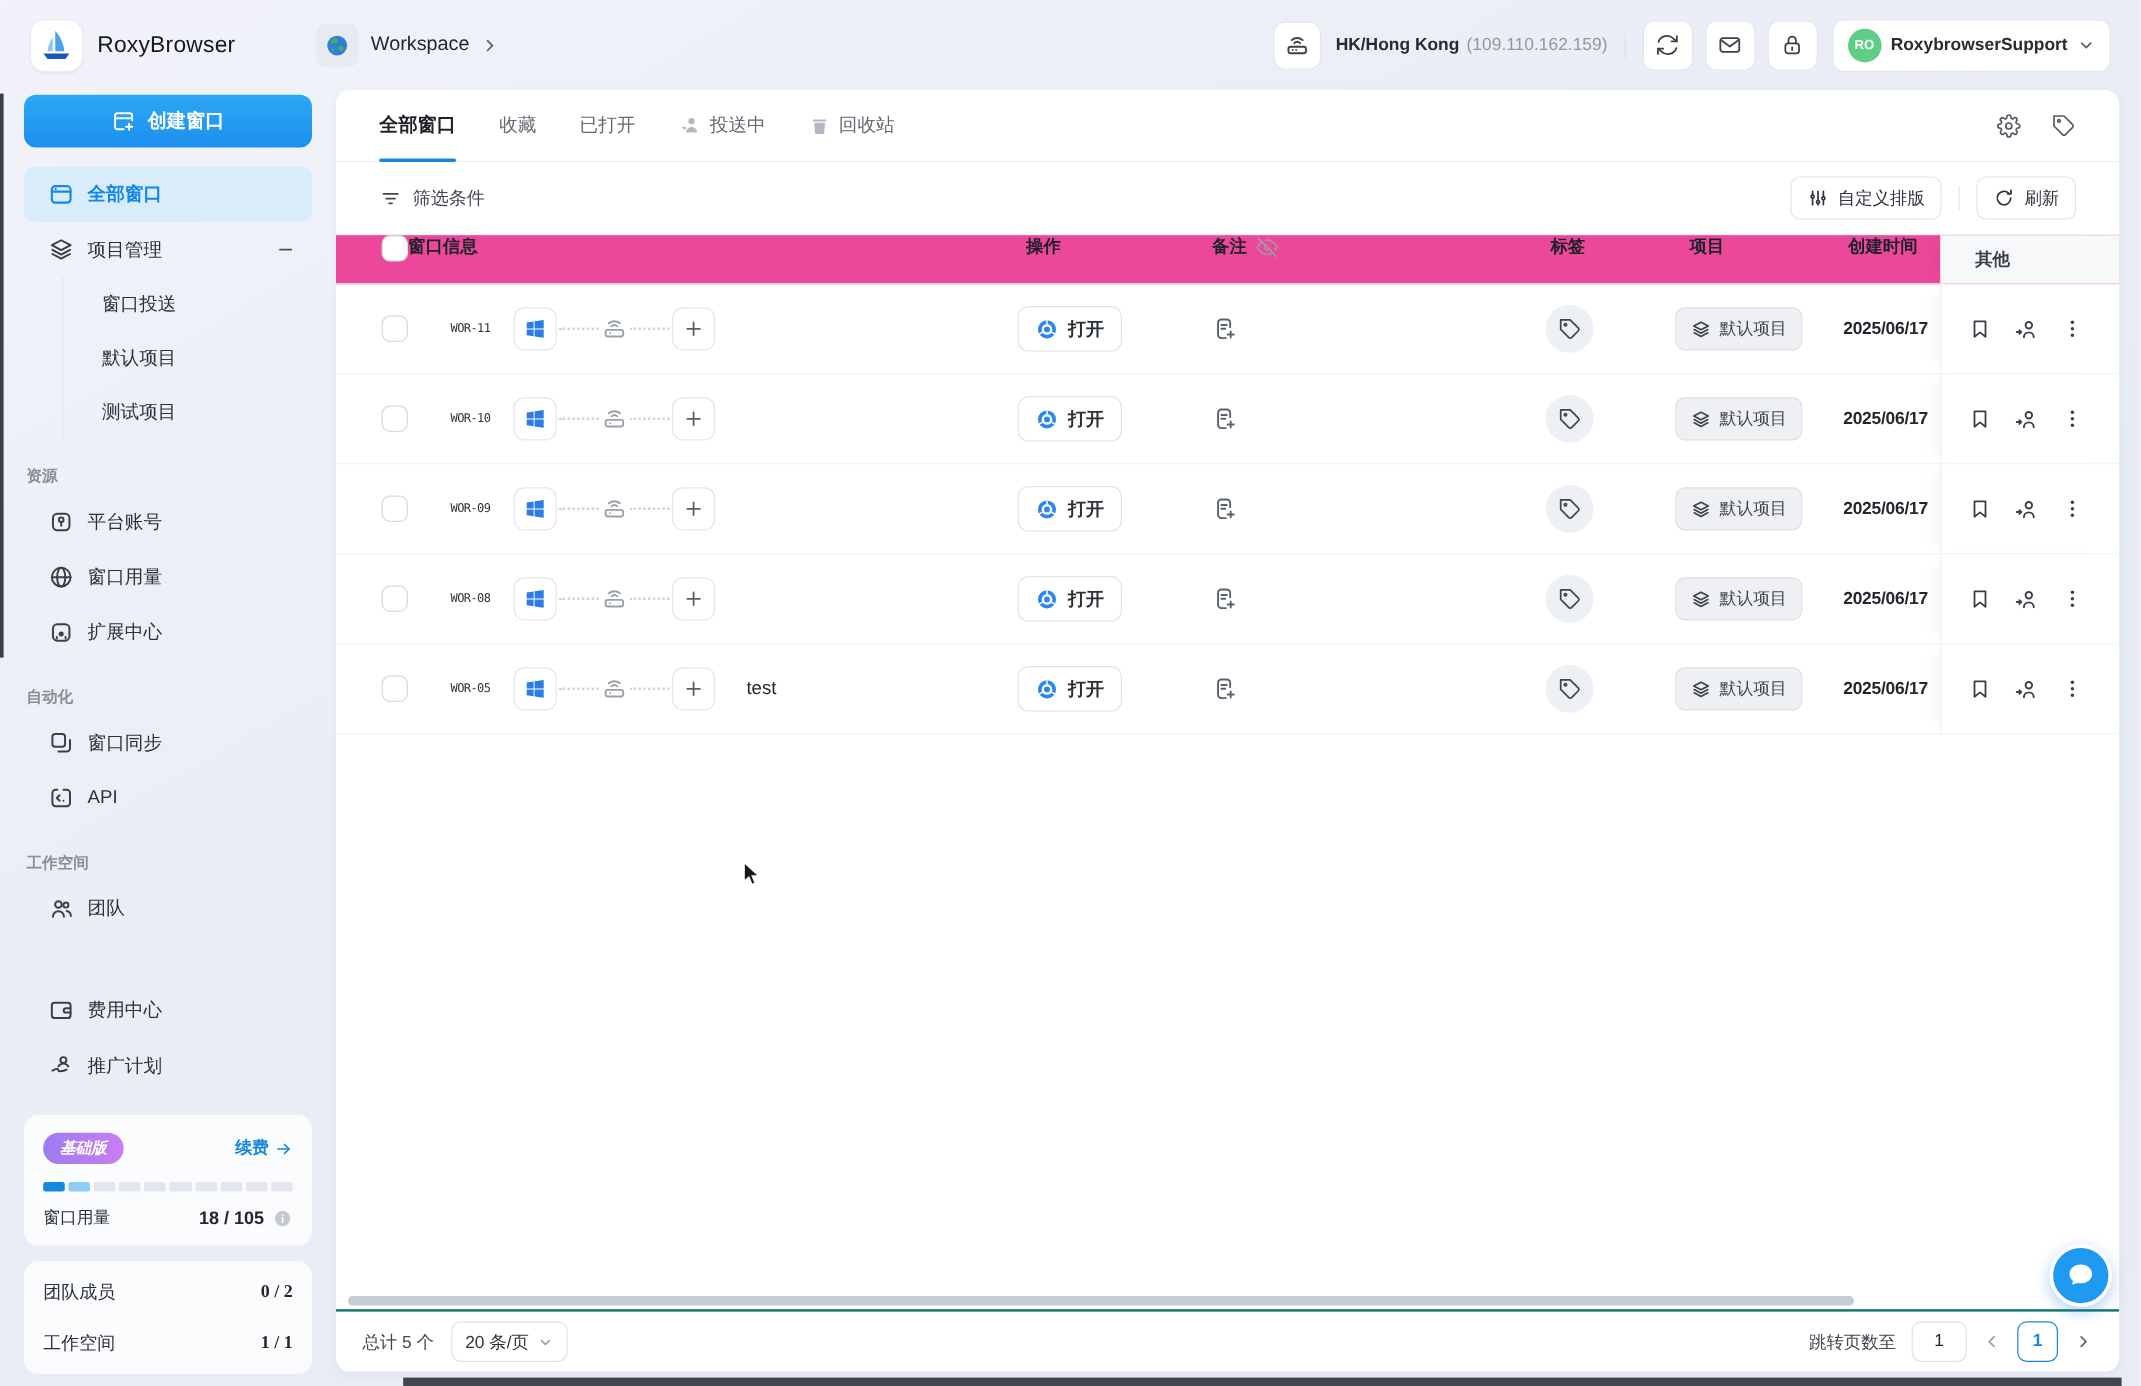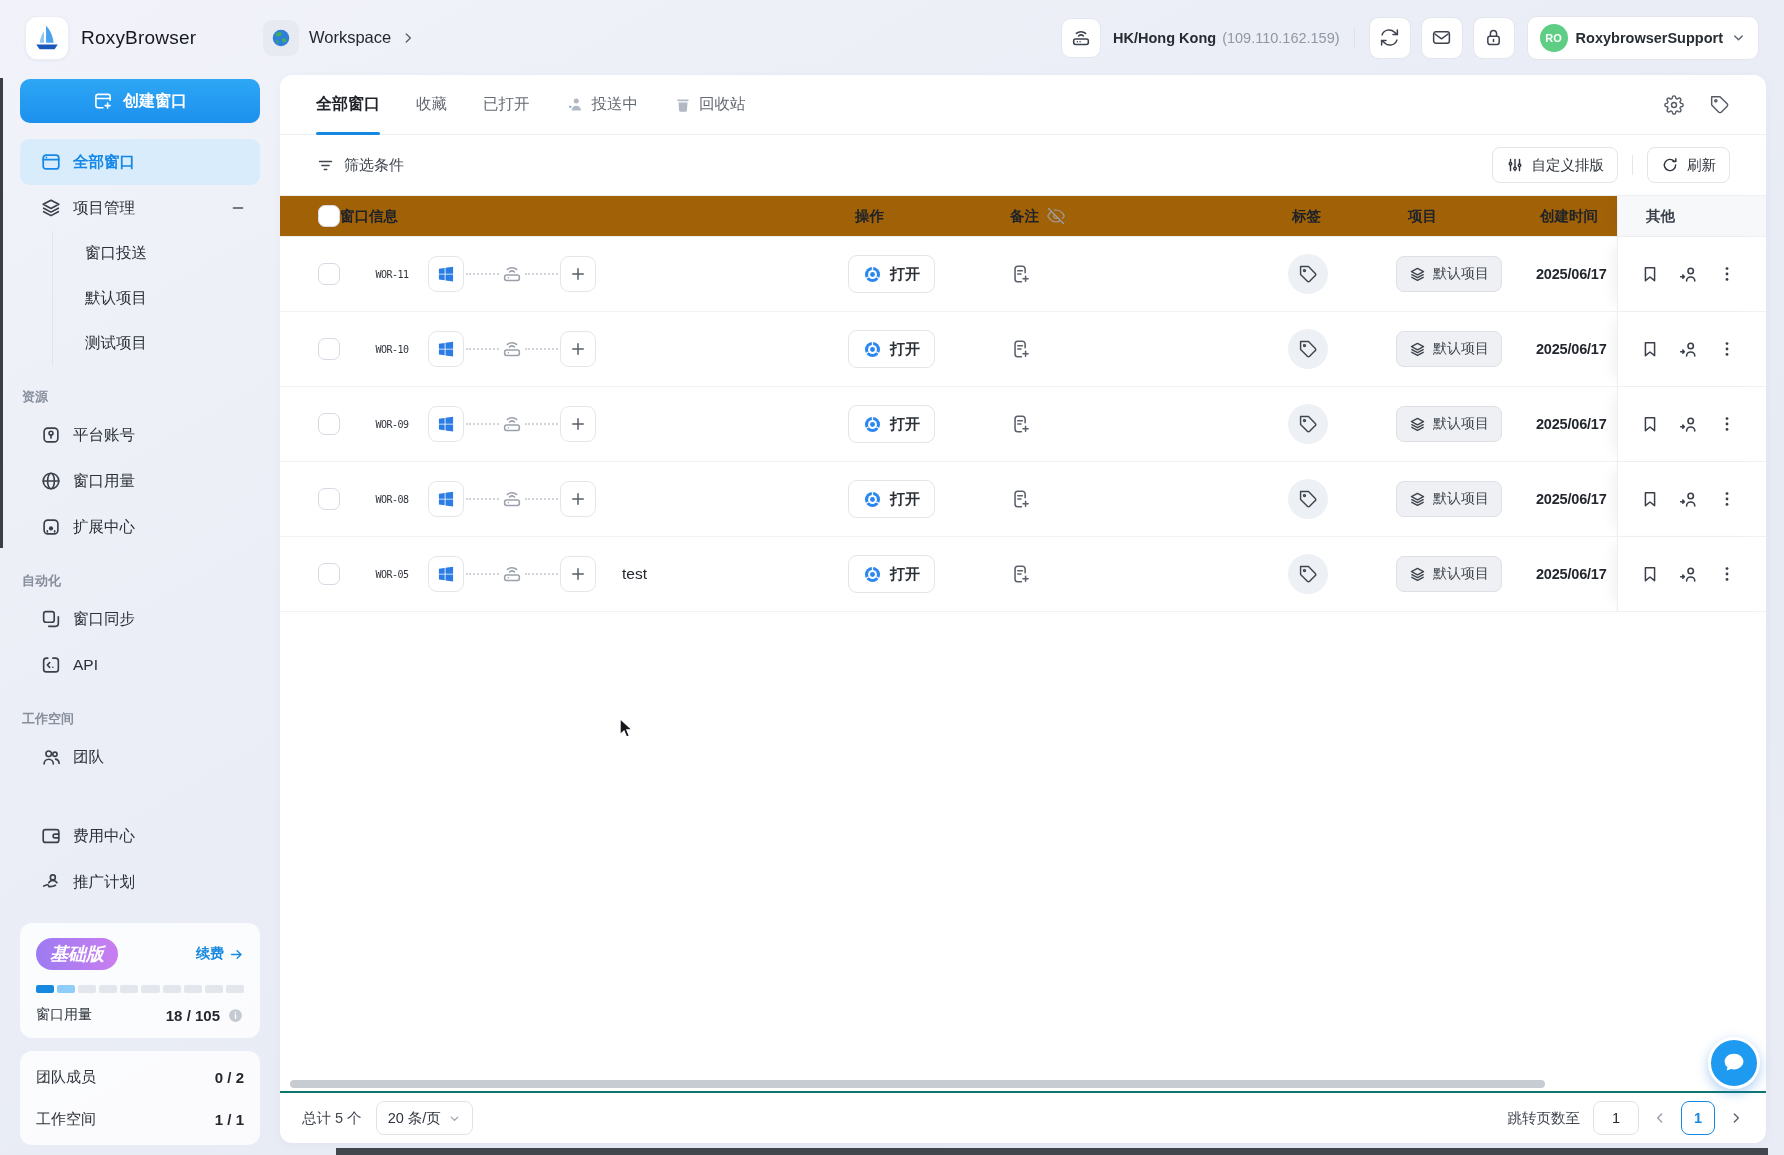--- a/index.html
+++ b/index.html
@@ -36,50 +36,50 @@
   .snav-item .sic { color:#3a404a; flex-shrink:0; }
   .snav-item.active { background:#d9ecfc; color:#1488e8; font-weight:700; }
   .snav-item.active .sic { color:#1488e8; }
   .snav-item .tail { margin-left:auto; color:#4a5058; }
   .sub-group { margin-left:32px; border-left:1px solid #e2e5ec; }
   .sub-item { height:45px; display:flex; align-items:center; padding-left:32px; font-size:15.5px; color:#2b3139; cursor:pointer; }
   .sec-label { margin-top:16px; padding:6px 0 6px 2px; font-size:13px; font-weight:600; color:#878e9c; }
   .spacer { flex:1; }
   .plan-card { margin-top:18px; background:rgba(255,255,255,.8); border-radius:12px; padding:15px 16px 14px; flex-shrink:0; }
   .plan-row1 { display:flex; align-items:center; }
-  .plan-badge { font-size:18px; font-weight:700; font-style:italic; color:#fff; padding:4px 14px; border-radius:999px; background:linear-gradient(90deg,#9d7bf2,#c97ef0); }
+  .plan-badge { font-size:13px; font-weight:700; font-style:italic; color:#fff; padding:4px 14px; border-radius:999px; background:linear-gradient(90deg,#9d7bf2,#c97ef0); }
   .renew { margin-left:auto; display:flex; align-items:center; gap:5px; color:#1788e0; font-size:14px; font-weight:600; cursor:pointer; }
   .seg-bar { margin-top:15px; display:flex; gap:3px; }
   .seg { flex:1; height:8px; border-radius:2px; background:#e3e6ec; }
   .seg.full { background:#1788e0; }
   .seg.partial { background:#8ecdf8; }
   .plan-row3 { margin-top:13px; display:flex; align-items:center; font-size:14px; color:#2b3139; }
   .usage-val { margin-left:auto; font-size:15px; font-weight:700; color:#23272e; margin-right:7px; }
-  .stats-card { margin-top:13px; background:rgba(255,255,255,.8); border-radius:12px; padding:5px 16px; flex-shrink:0; }
+  .stats-card { margin-top:13px; background:rgba(255,255,255,.8); border-radius:12px; padding:5px 16px; flex-shrink:0;font-family:Liberation Serif, serif; }
   .stat-row { height:42px; display:flex; align-items:center; font-size:15px; color:#2b3139; }
   .stat-val { margin-left:auto; font-weight:600; color:#23272e; }
   .side-thumb { position:absolute; left:288px; top:575px; width:4px; height:64px; border-radius:2px; background:#c2c6cd; }
 
   
   .panel { position:absolute; left:280px; top:75px; right:18px; bottom:12px; background:#fff; border-radius:12px; box-shadow:0 2px 10px rgba(40,60,110,.04); display:flex; flex-direction:column; overflow:hidden; }
   .tabbar { height:60px; flex-shrink:0; display:flex; align-items:stretch; padding:0 36px; border-bottom:1px solid #eef0f3; }
   .tab { position:relative; display:flex; align-items:center; gap:7px; margin-right:36px; font-size:15.5px; color:#646a73; cursor:pointer; }
   .tab.active { color:#1f2329; font-weight:700; font-size:16px; }
   .tab.active::after { content:""; position:absolute; left:0; right:0; bottom:-1px; height:3px; border-radius:2px; background:#1788e0; }
   .tab .tic { color:#b3b9c3; }
   .tabbar-right { margin-left:auto; display:flex; align-items:center; gap:26px; color:#555b64; }
   .tbi { cursor:pointer; }
   .toolbar { height:60px; flex-shrink:0; display:flex; align-items:center; padding:0 36px; }
   .filter-btn { display:flex; align-items:center; gap:9px; font-size:15px; color:#41464f; cursor:pointer; }
   .toolbar-right { margin-left:auto; display:flex; align-items:center; }
   .tool-btn { height:36px; border:1px solid #e1e4e9; background:#fff; border-radius:8px; display:flex; align-items:center; gap:8px; padding:0 13px; font-size:14.5px; color:#2f343c; cursor:pointer; font-family:inherit; }
   .tool-div { width:1px; height:20px; background:#e3e6eb; margin:0 14px; }
 
   
-  .thead { height:42px; flex-shrink:0; display:flex; align-items:center; background:#a16207; border-top:1px solid #eef0f3; border-bottom:1px solid #eef0f3; font-size:14.5px; font-weight:700; color:#1d2129; }
+  .thead { height:42px; flex-shrink:0; display:flex; align-items:flex-start; background:#ec4899; border-top:1px solid #eef0f3; border-bottom:1px solid #eef0f3; font-size:14.5px; font-weight:700; color:#1d2129; }
   .trow { height:75px; flex-shrink:0; display:flex; align-items:center; border-bottom:1px solid #f0f2f4; }
   .c-check { width:60px; display:flex; justify-content:flex-end; }
   .checkbox { width:22px; height:22px; border:1.5px solid #d6dae1; border-radius:7px; background:#fff; cursor:pointer; }
   .c-info { width:500px; display:flex; align-items:center; padding-left:16px; }
   .thead .c-info { padding-left:0; }
   .c-action { width:170px; display:flex; align-items:center; }
   .thead .c-action { padding-left:15px; }
   .c-note { flex:1; display:flex; align-items:center; }
   .c-tag { width:106px; display:flex; align-items:center; padding-left:8px; }
   .thead .c-tag { padding-left:12px; }

